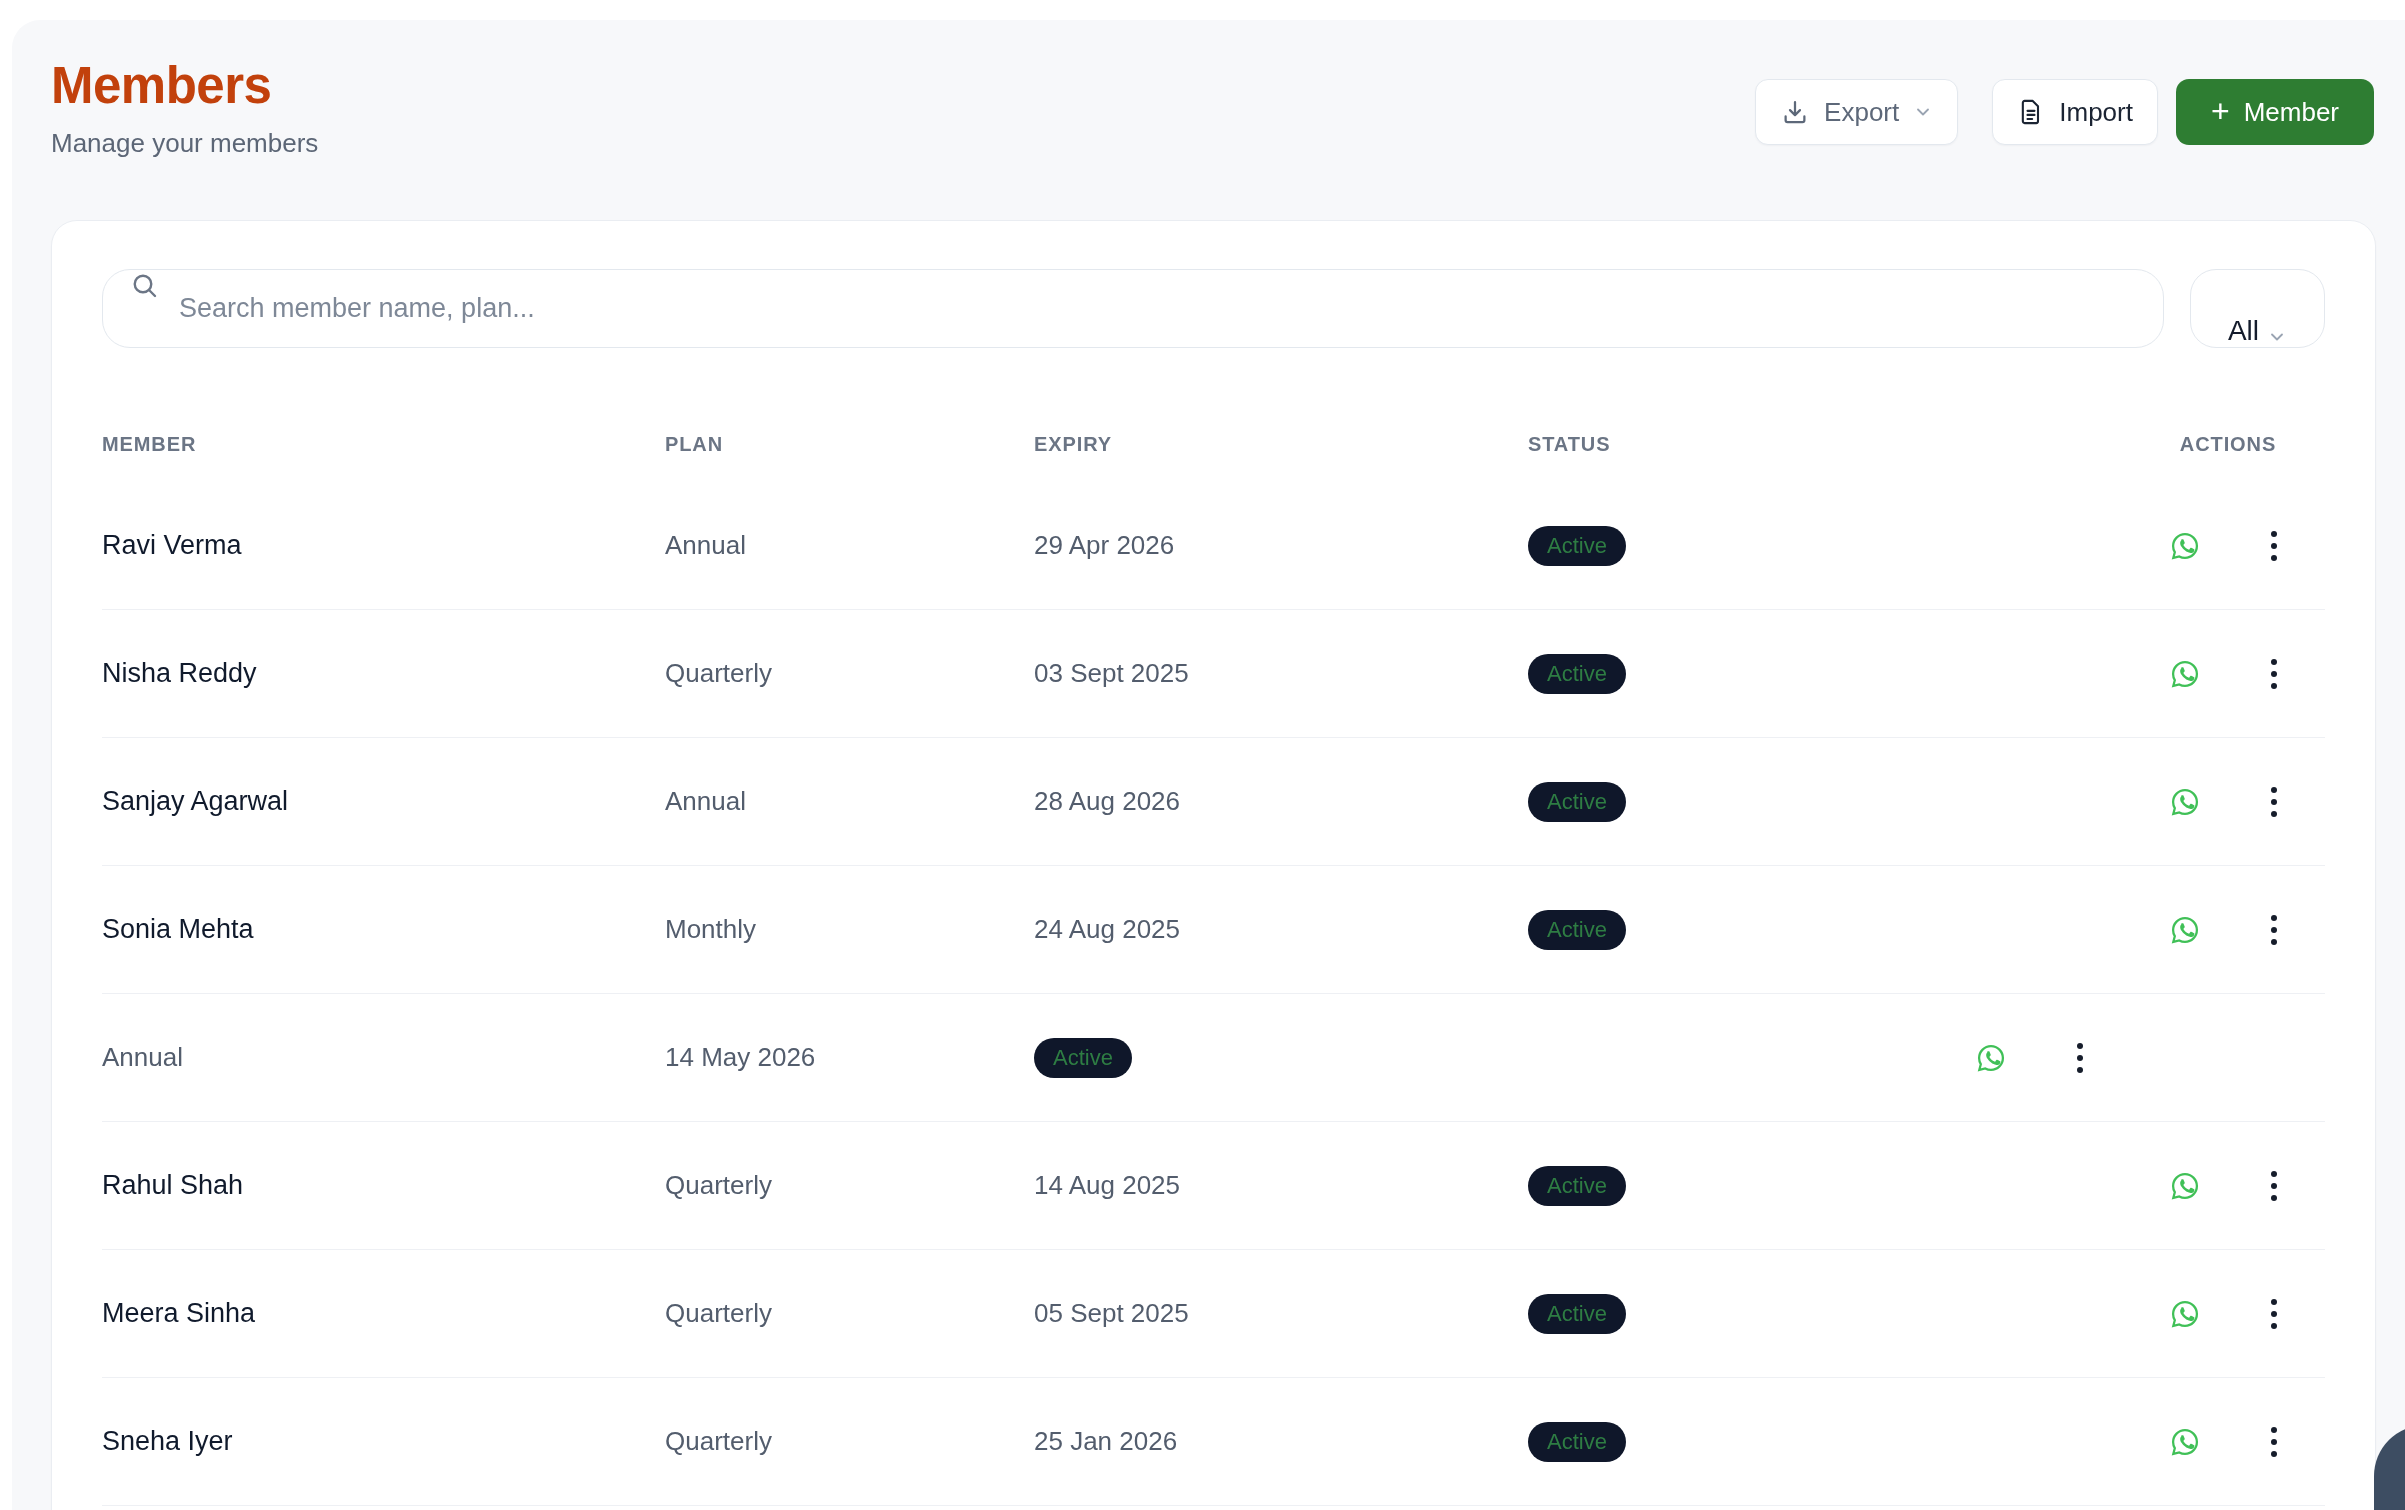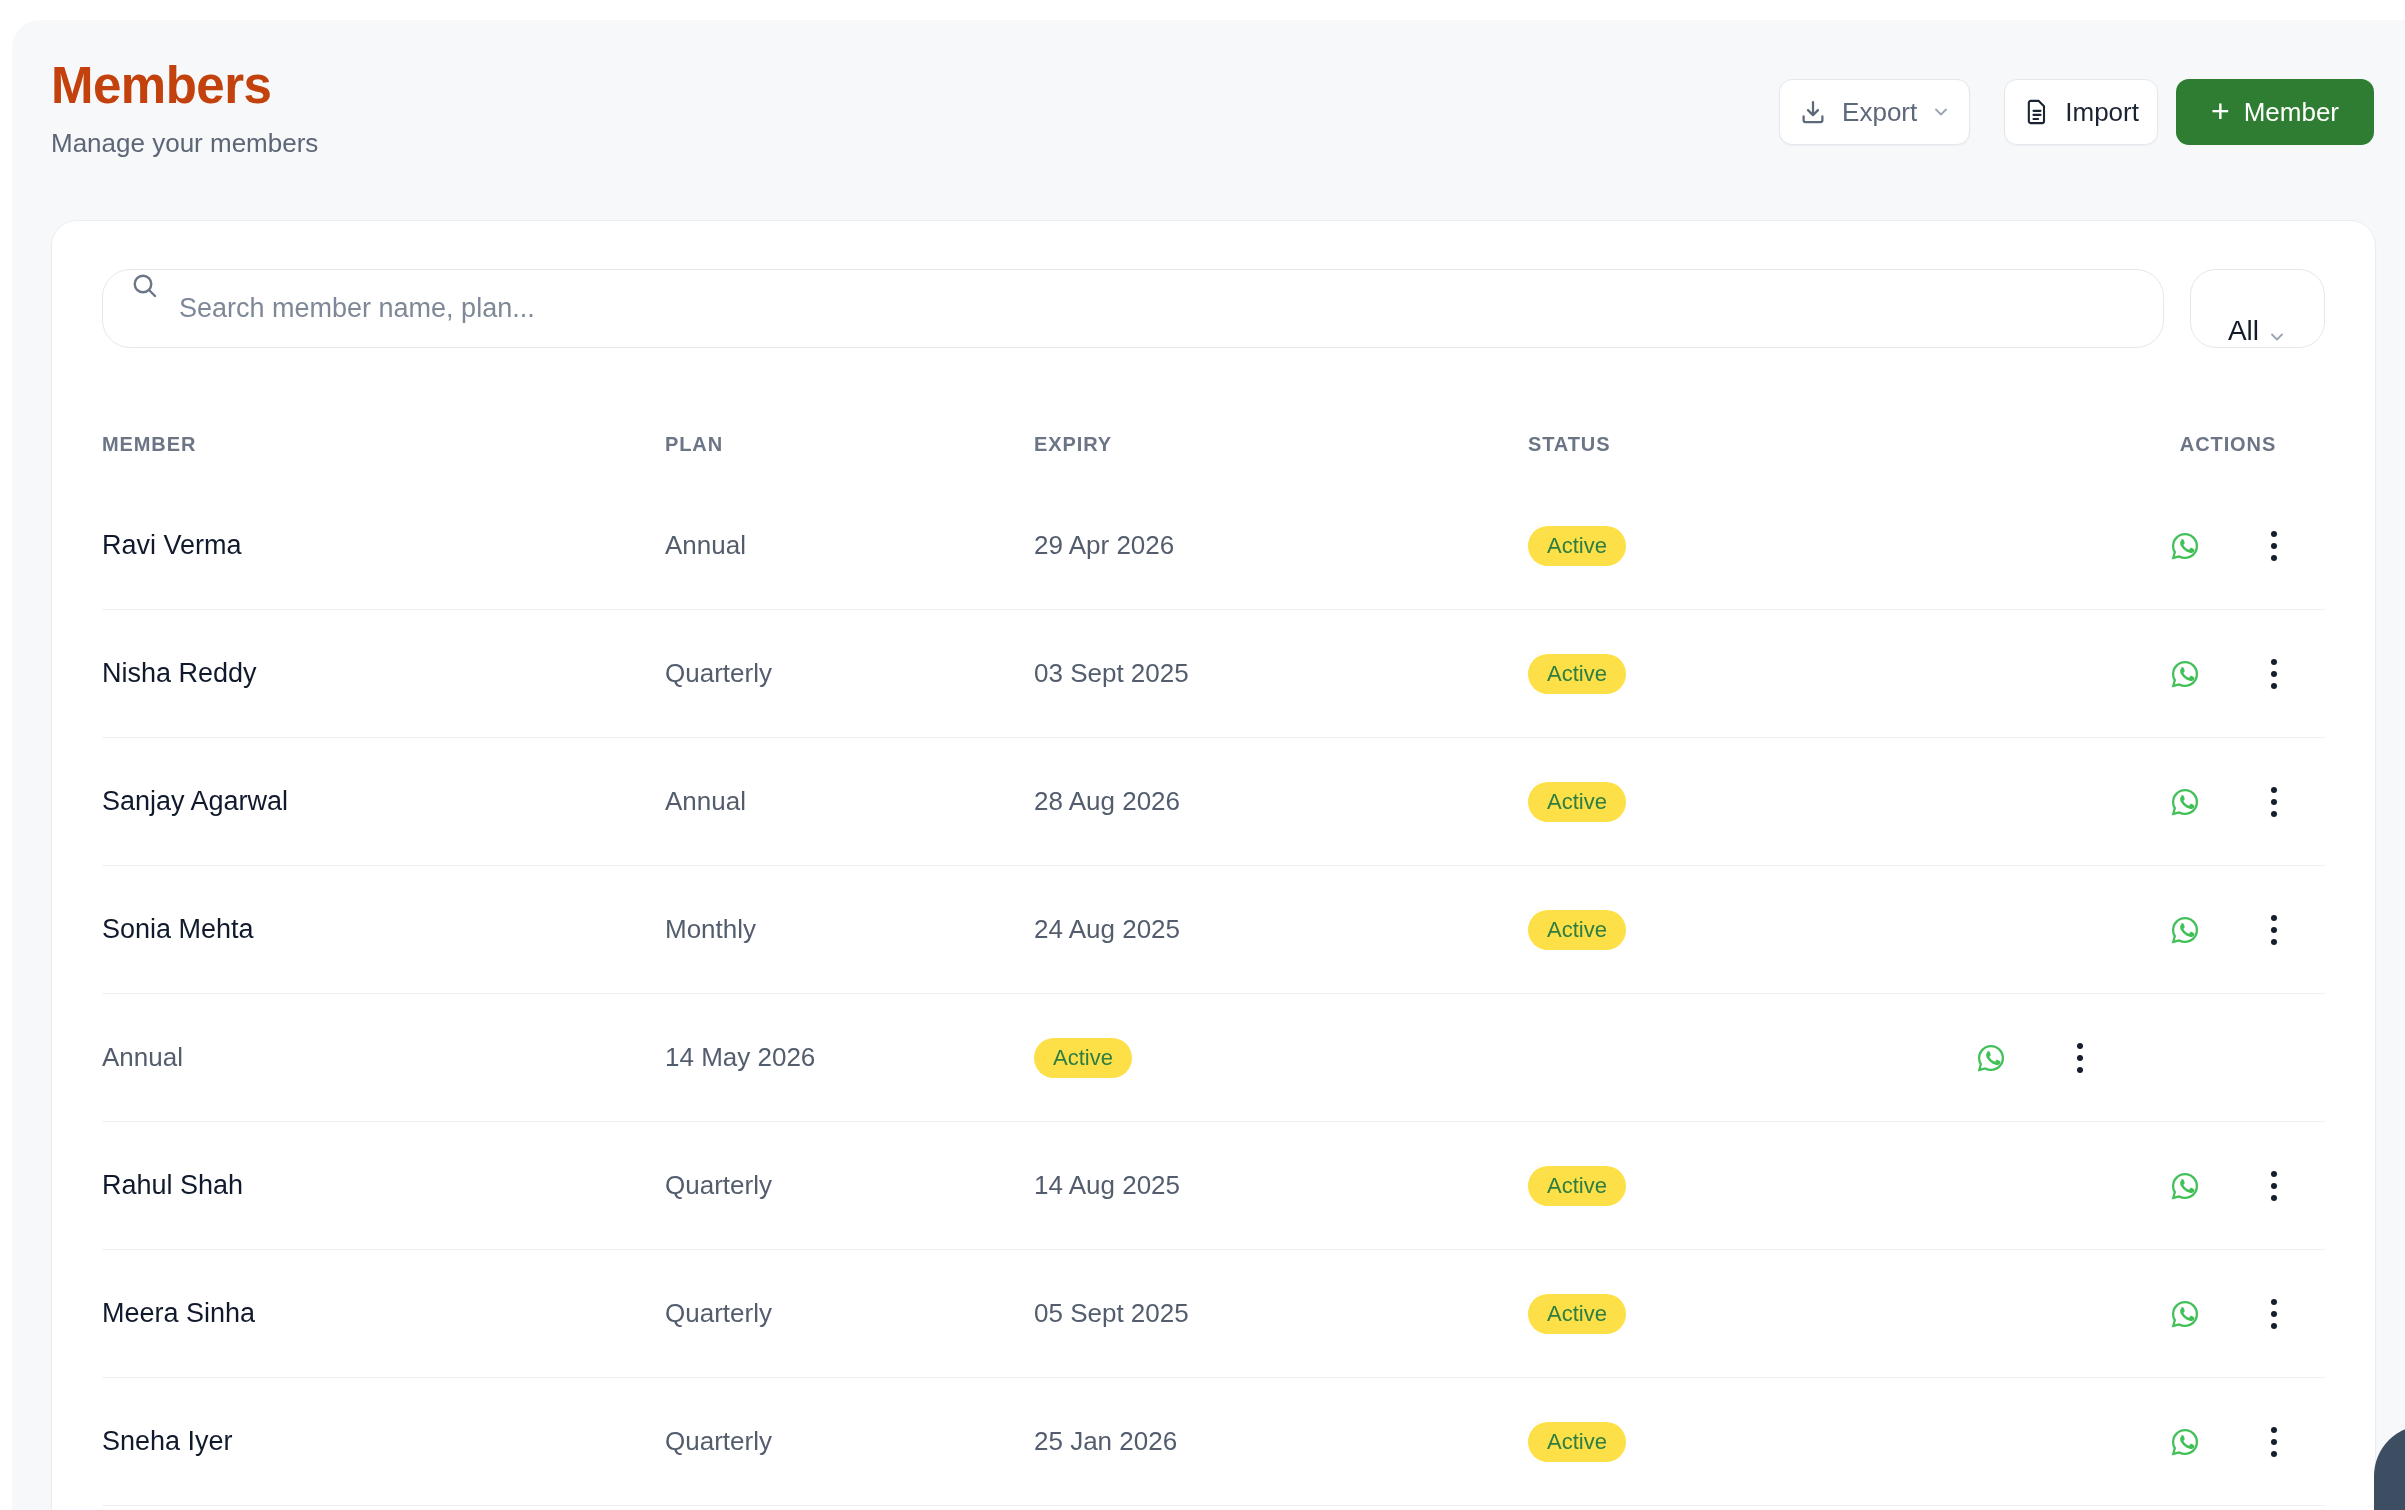--- a/index.html
+++ b/index.html
@@ -31,21 +31,21 @@
     position:absolute; top:59px; right:32px;
     display:flex; gap:18px; align-items:center;
   }
   .btn{
     display:inline-flex; align-items:center; justify-content:center; gap:14px;
     height:66px; border-radius:13px; font-family:inherit;
     font-size:26px; cursor:pointer; border:1px solid transparent;
   }
   .btn.ghost{
     background:#ffffff; border-color:#e3e8ee; color:#5d6879;
-    padding:0 18px;
+    padding:0 24px;
     box-shadow:0 1px 2px rgba(16,24,40,0.04);
   }
   .btn.ghost.dark{ color:#1b2433; font-weight:500;margin-left:16px; }
   .btn.primary{
     background:#2e7d32; color:#ffffff; padding:0 34px; font-weight:500;
   }
   .btn .plus{ font-size:32px; font-weight:400; line-height:1; margin-top:-3px; }
   .icon{ display:inline-flex; align-items:center; justify-content:center; }
 
   .card{
@@ -84,21 +84,21 @@
   }
   .thead .h-actions{ text-align:center; }
   .tbody{ margin-top:10px; }
   .trow{
     height:128px;
     border-bottom:1px solid #eef0f4;
   }
   .cell.member{ font-size:27px; color:#101a2c; font-weight:500; }
   .cell.plan, .cell.expiry{ font-size:26px; color:#535d6d; }
   .badge{
-    display:inline-block; background:#fde047; color:#2e7d43;
+    display:inline-block; background:#0f172a; color:#2e7d43;
     font-size:22px; font-weight:500; line-height:40px; padding:0 19px; border-radius:20px;
   }
   .cell.actions{
     display:flex; align-items:center; justify-content:flex-end; gap:65px; padding-right:44px;
   }
   .wa{ display:inline-flex; cursor:pointer; }
   .kebab{
     display:inline-flex; flex-direction:column; gap:6px; cursor:pointer; padding:4px;
   }
   .kebab i{ width:6px; height:6px; border-radius:50%; background:#161d2b; }

